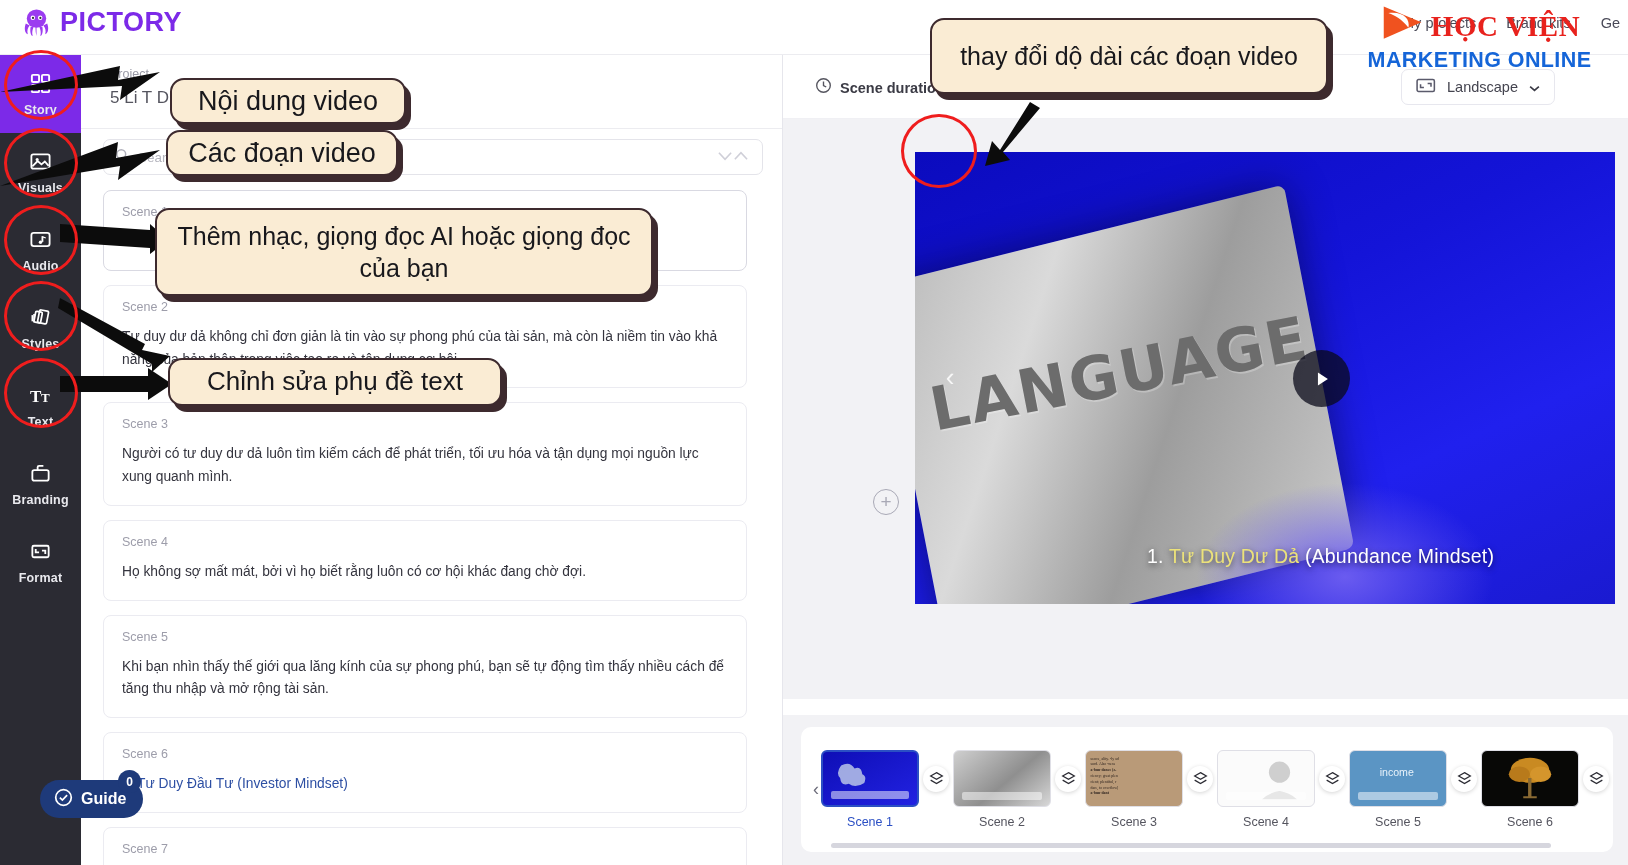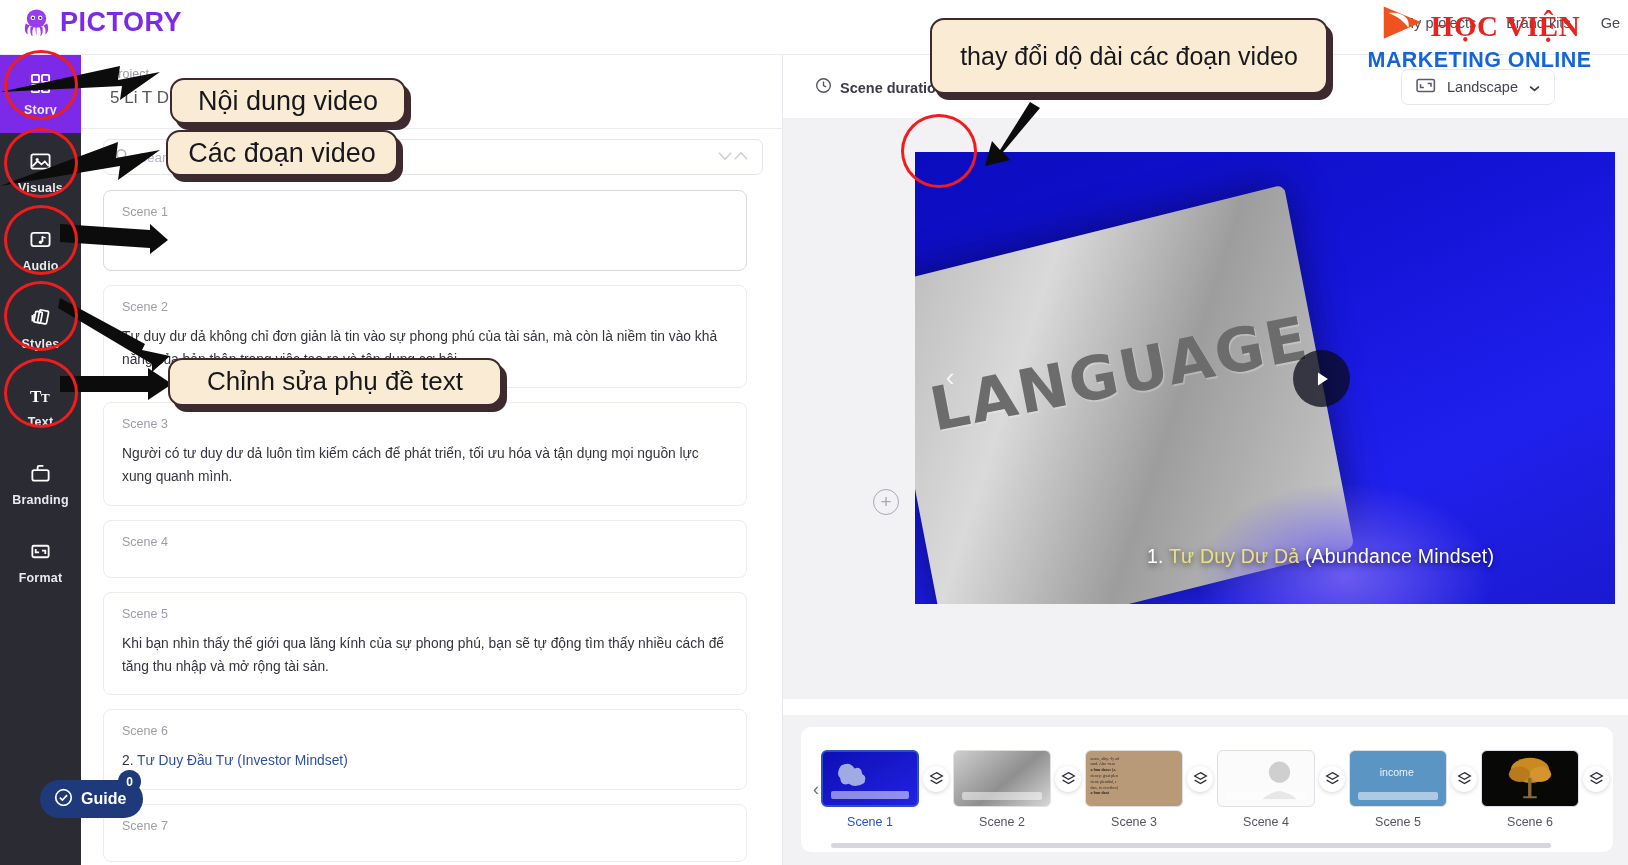--- a/index.html
+++ b/index.html
@@ -361,20 +361,21 @@
       <div class="scene-card">
         <div class="scene-num">Scene 2</div>
         <div class="scene-text">Tư duy dư dả không chỉ đơn giản là tin vào sự phong phú của tài sản, mà còn là niềm tin vào khả năng của bản thân trong việc tạo ra và tận dụng cơ hội.</div>
       </div>
       <div class="scene-card">
         <div class="scene-num">Scene 3</div>
         <div class="scene-text">Người có tư duy dư dả luôn tìm kiếm cách để phát triển, tối ưu hóa và tận dụng mọi nguồn lực xung quanh mình.</div>
       </div>
       <div class="scene-card">
         <div class="scene-num">Scene 4</div>
+        <div class="scene-text">Họ không sợ mất mát, bởi vì họ biết rằng luôn có cơ hội khác đang chờ đợi.</div>
       </div>
       <div class="scene-card">
         <div class="scene-num">Scene 5</div>
         <div class="scene-text">Khi bạn nhìn thấy thế giới qua lăng kính của sự phong phú, bạn sẽ tự động tìm thấy nhiều cách để tăng thu nhập và mở rộng tài sản.</div>
       </div>
       <div class="scene-card">
         <div class="scene-num">Scene 6</div>
         <div class="scene-text"><span>2. </span><span class="hl">Tư Duy Đầu Tư (Investor Mindset)</span></div>
       </div>
       <div class="scene-card">
@@ -653,18 +654,19 @@
   <div class="redcircle" style="left:4px; top:128px; width:74px; height:70px;"></div>
   <div class="redcircle" style="left:4px; top:205px; width:74px; height:70px;"></div>
   <div class="redcircle" style="left:4px; top:281px; width:74px; height:70px;"></div>
   <div class="redcircle" style="left:4px; top:358px; width:74px; height:70px;"></div>
   <div class="redcircle" style="left:901px; top:114px; width:76px; height:74px;"></div>
 
   <div class="callout" style="left:170px; top:78px; width:236px; height:46px; font-size:27px;">Nội dung video</div>
 
   <div class="callout" style="left:166px; top:130px; width:232px; height:46px; font-size:27px;">Các đoạn video</div>
 
+  <div class="callout" style="left:155px; top:208px; width:498px; height:88px; font-size:25px;">Thêm nhạc, giọng đọc AI hoặc giọng đọc của bạn</div>
 
   <div class="callout" style="left:168px; top:358px; width:334px; height:48px; font-size:26px;">Chỉnh sửa phụ đề text</div>
 
   <div class="callout" style="left:930px; top:18px; width:398px; height:76px; font-size:25px;">thay đổi dộ dài các đoạn video</div>
 
 </div>
 
 </body></html>

